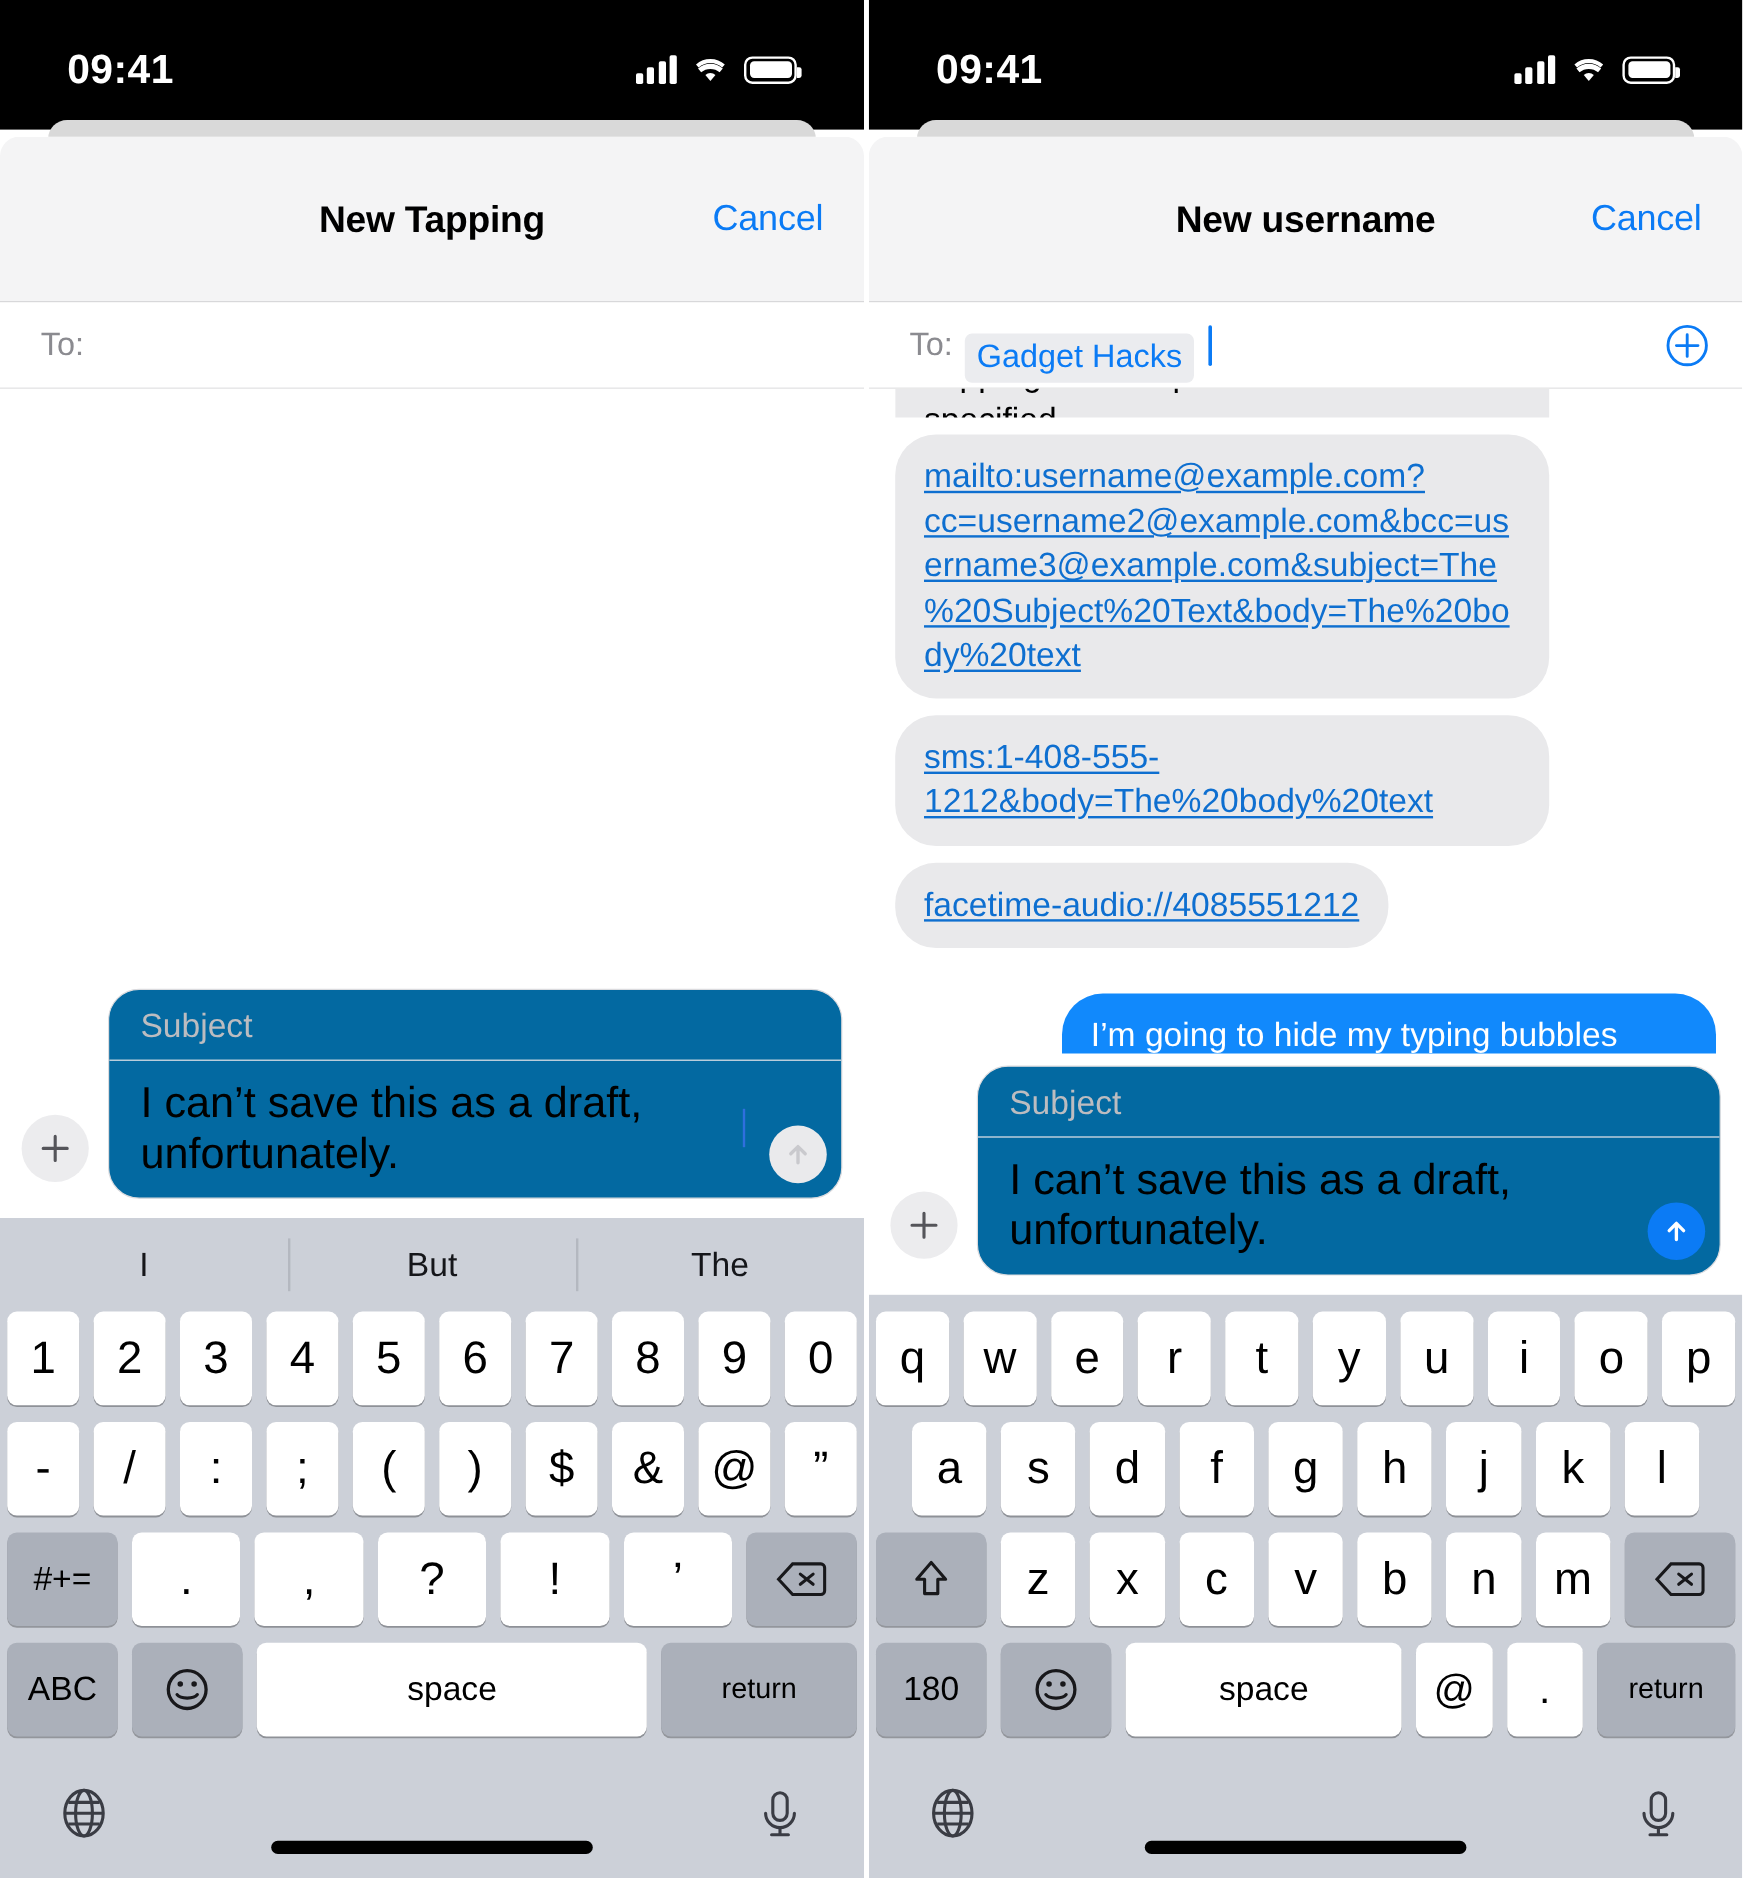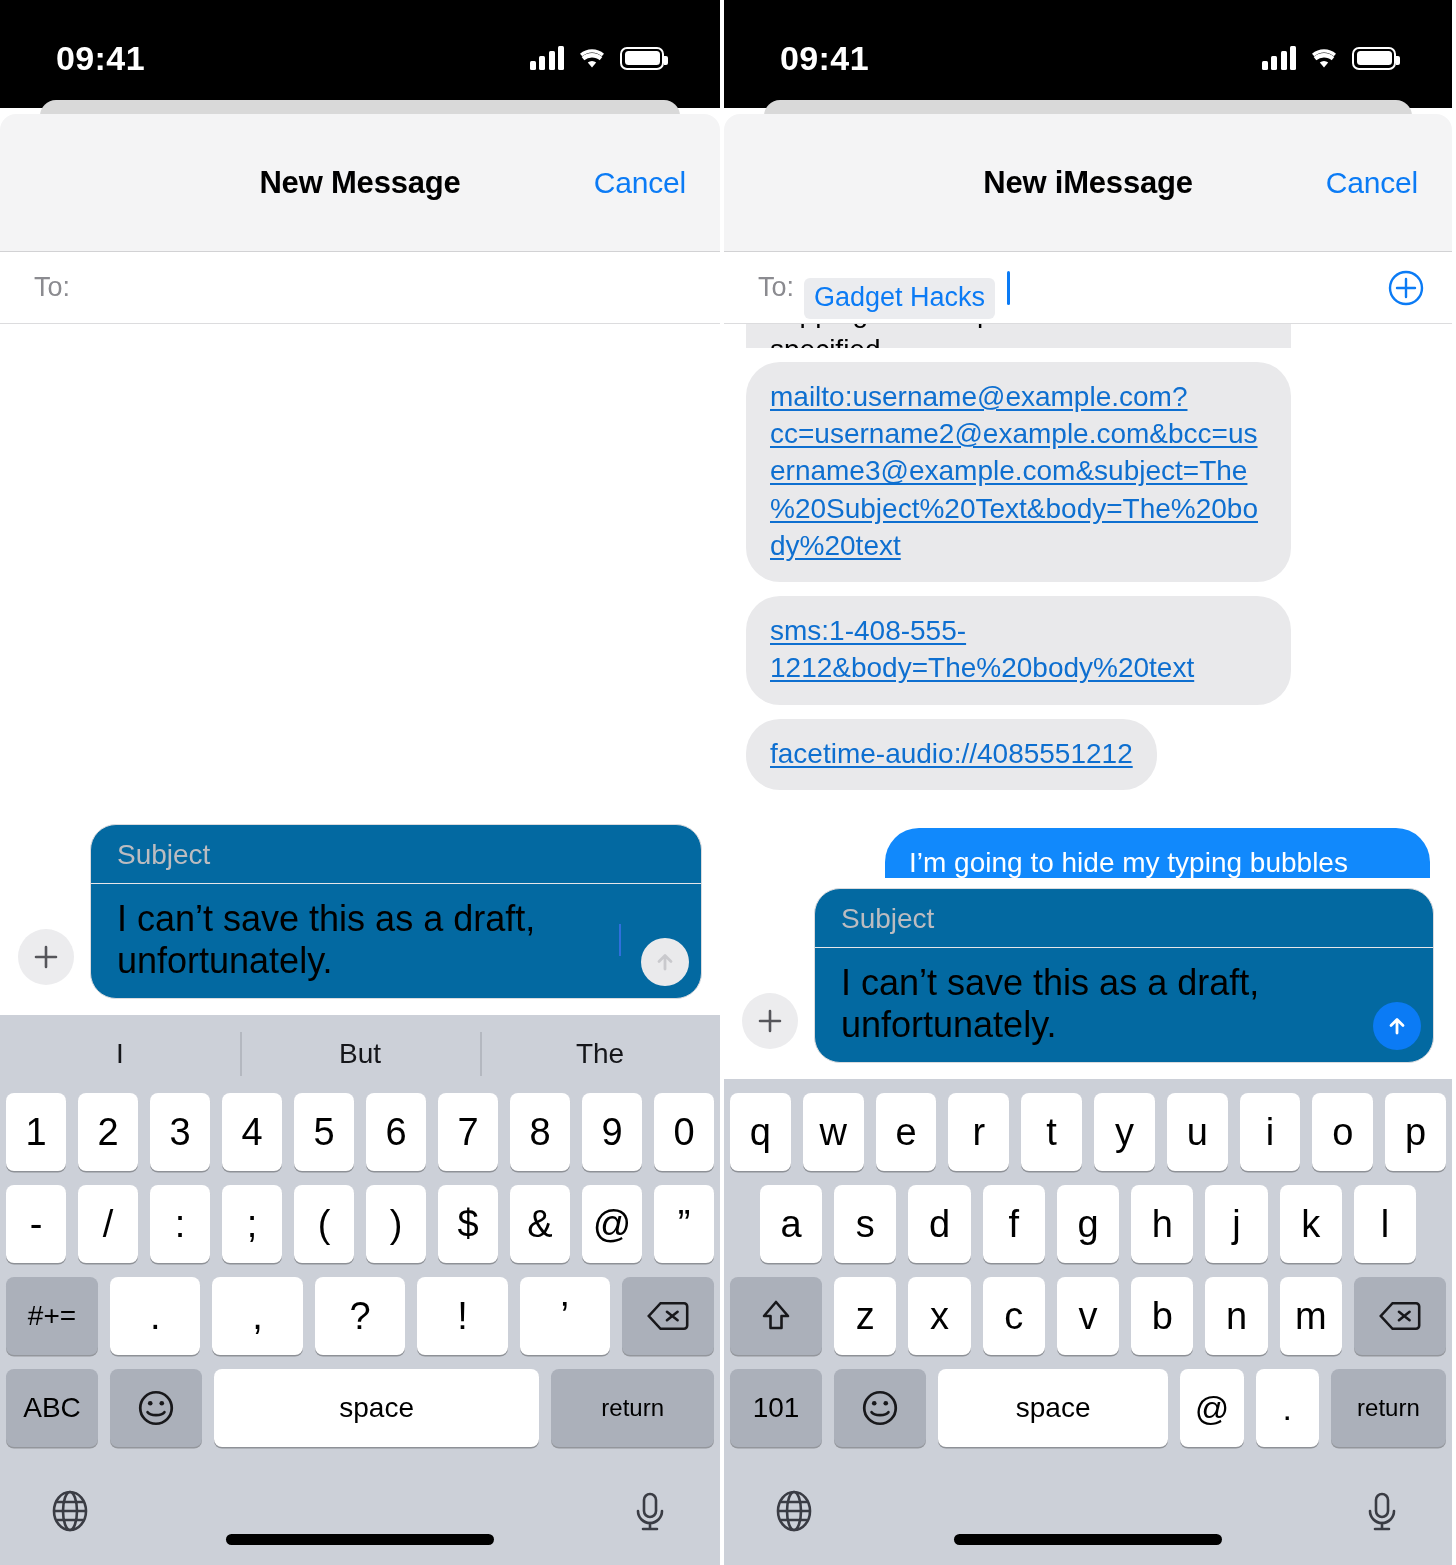--- a/index.html
+++ b/index.html
@@ -317,21 +317,21 @@
             <span></span>
           </div>
       </div>
     </div>
 
     <div class="card-behind"></div>
 
     <div class="sheet">
 
       <div class="navbar">
-        <div class="nav-title">New Message</div>
+        <div class="nav-title">New Tapping</div>
         <div class="nav-cancel">Cancel</div>
       </div>
 
       <div class="to-row">
         <span class="to-label">To:</span>
       </div>
 
       <div class="convo blank"></div>
 
       <div class="compose">
@@ -454,21 +454,21 @@
             <span></span>
           </div>
       </div>
     </div>
 
     <div class="card-behind"></div>
 
     <div class="sheet">
 
       <div class="navbar">
-        <div class="nav-title">New iMessage</div>
+        <div class="nav-title">New username</div>
         <div class="nav-cancel">Cancel</div>
       </div>
 
       <div class="to-row">
         <span class="to-label">To:</span>
         <span class="to-chip">Gadget Hacks</span>
         <span class="to-caret"></span>
         <svg class="to-plus" viewBox="0 0 36 36">
           <circle cx="18" cy="18" r="16" fill="none" stroke="#0b7bf5" stroke-width="2.4"></circle>
           <path d="M18 9v18M9 18h18" stroke="#0b7bf5" stroke-width="2.4" stroke-linecap="round"></path>
@@ -571,21 +571,21 @@
           </div>
           <div class="key dark" style="flex:0 0 92px">
             <svg viewBox="0 0 40 30" style="width:44px;height:32px">
               <path d="M13 3h22a3 3 0 0 1 3 3v18a3 3 0 0 1-3 3H13L2 15 13 3z" fill="none" stroke="#18181b" stroke-width="2.4"></path>
               <path d="M19 11l10 8M29 11l-10 8" stroke="#18181b" stroke-width="2.4" stroke-linecap="round"></path>
             </svg>
           </div>
         </div>
 
         <div class="krow brow">
-          <div class="key dark k123">101</div>
+          <div class="key dark k123">180</div>
           <div class="key dark kemoji">
             <svg viewBox="0 0 40 40" style="width:42px;height:42px">
               <circle cx="20" cy="20" r="15" fill="none" stroke="#18181b" stroke-width="2.6"></circle>
               <circle cx="14.5" cy="15.5" r="2.2" fill="#18181b"></circle>
               <circle cx="25.5" cy="15.5" r="2.2" fill="#18181b"></circle>
               <path d="M12 24c2.6 3.6 13.4 3.6 16 0" fill="none" stroke="#18181b" stroke-width="2.6" stroke-linecap="round"></path>
             </svg>
           </div>
           <div class="key kspace">space</div>
           <div class="key katsign">@</div>

